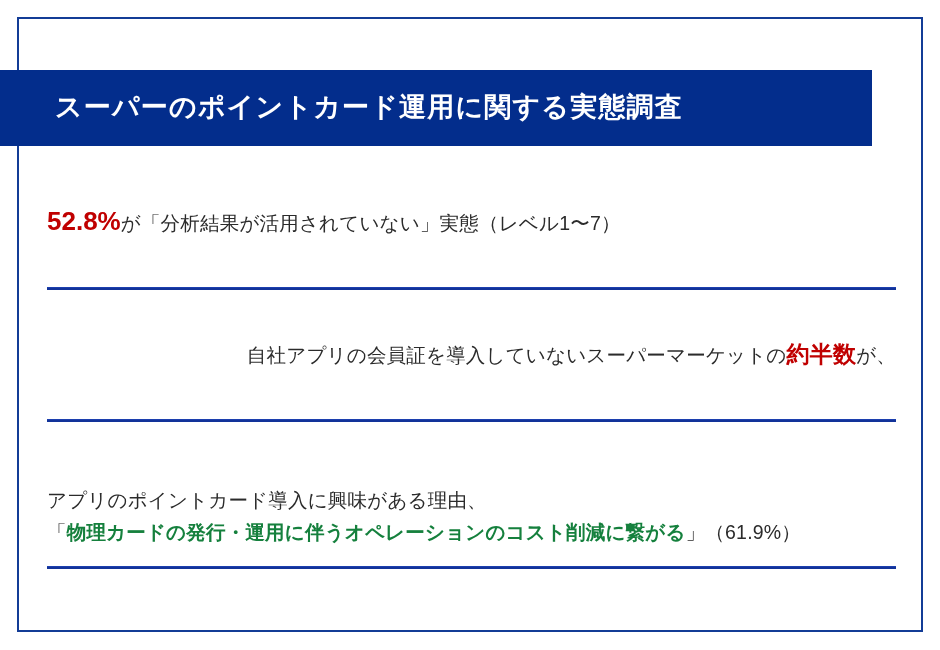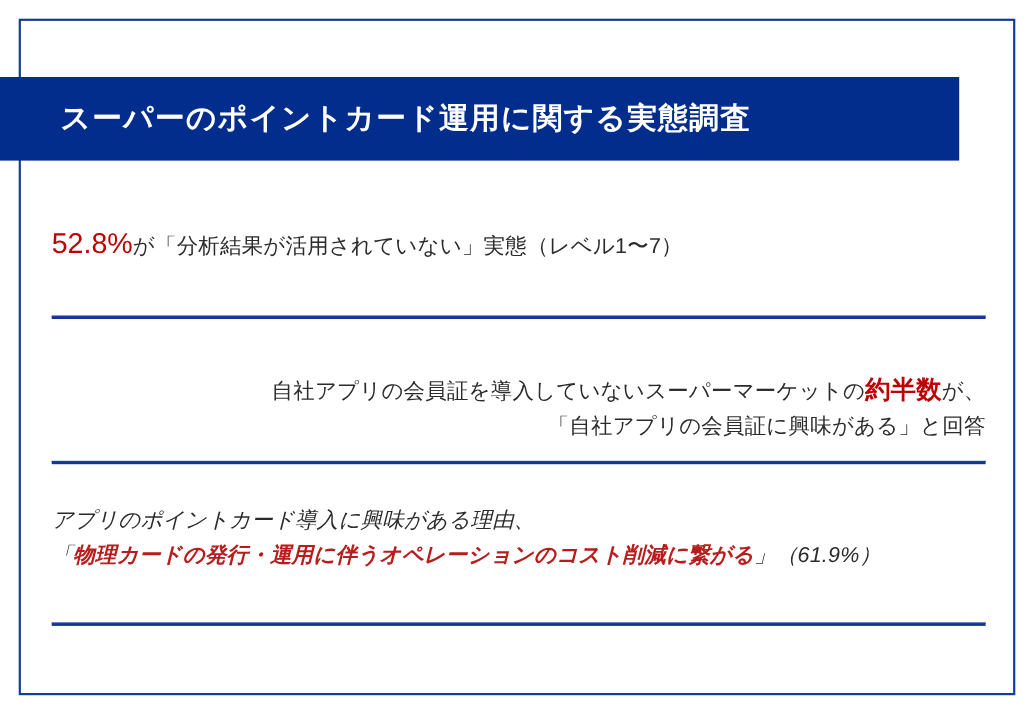--- a/index.html
+++ b/index.html
@@ -83,43 +83,43 @@
     left: 47px;
     width: 849px;
     height: 3px;
     background: #123399;
     border-top: 1px solid #1C3FAE;
     box-sizing: border-box;
   }
 
   
   .hl {
-    color: #b91c1c;
+    color: #15803d;
     font-weight: bold;
   }
   .hl-big {
     color: #C00000;
-    font-weight: normal;
+    font-weight: bold;
     font-size: 26px;
     letter-spacing: 0;
     margin-top: 28px;
   }
   .hl-mid {
     color: #C00000;
     font-weight: bold;
     font-size: 23px;
   }
   .blk { color: #2b2b2b; }
 
   
   #block-1        { top: 54px; }
   #divider-1      { top: 141px; }
   #block-2        { top: 190px; text-align: right; }
   #divider-2      { top: 273px; }
-  #block-3        { top: 312px; font-style: italic; }
+  #block-3        { top: 339px; }
   #divider-3      { top: 420px; }
 </style>
 </head>
 <body>
 
 <div id="slide">
 
   <div id="frame"></div>
 
   <div id="title-banner">
@@ -135,21 +135,20 @@
         </div>
       </div>
     </div>
     <div class="divider" id="divider-1"></div>
 
     <div class="block" id="block-2">
       <div class="block-text">
         <div class="line">
           <span class="blk">自社アプリの会員証を導入していないスーパーマーケットの</span><span class="hl-mid">約半数</span><span class="blk">が、</span>
         </div>
-        <div class="line">「自社アプリの会員証に興味がある」と回答</div>
       </div>
     </div>
     <div class="divider" id="divider-2"></div>
 
     <div class="block" id="block-3">
       <div class="block-text">
         <div class="line">アプリのポイントカード導入に興味がある理由、</div>
         <div class="line">
           <span class="blk">「</span><span class="hl">物理カードの発行・運用に伴うオペレーションのコスト削減に繋がる</span><span class="blk">」</span><span class="blk">（61.9%）</span>
         </div>

